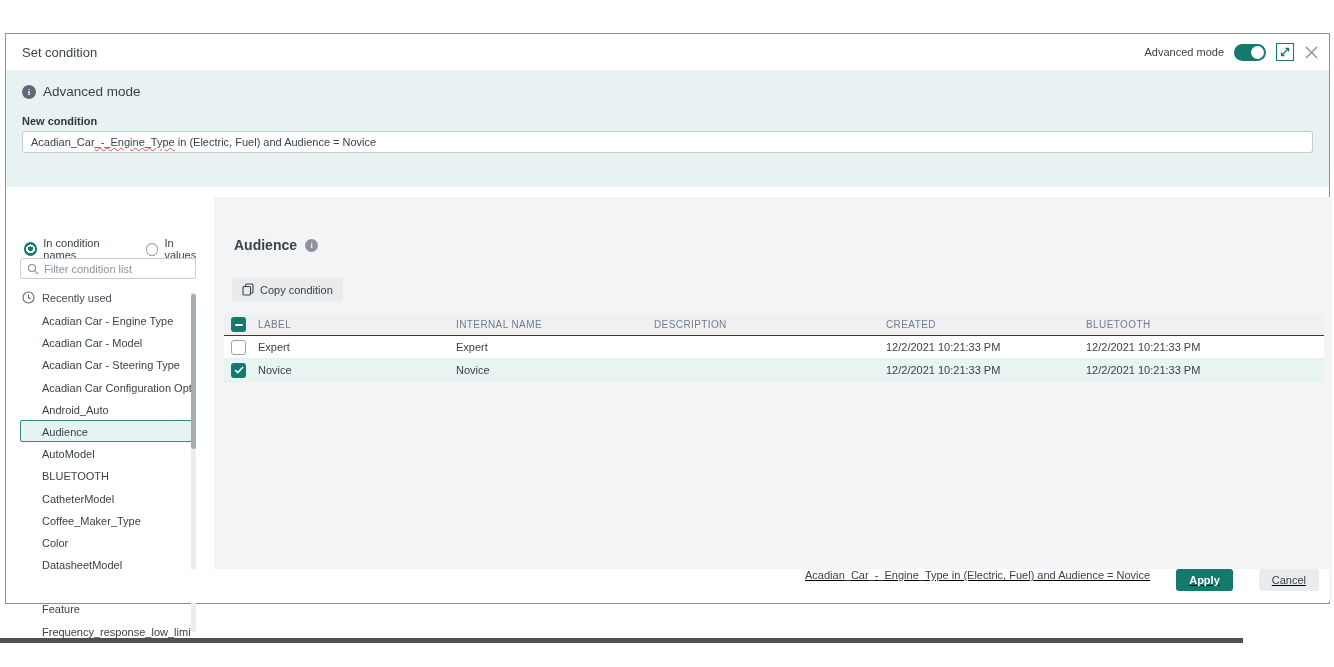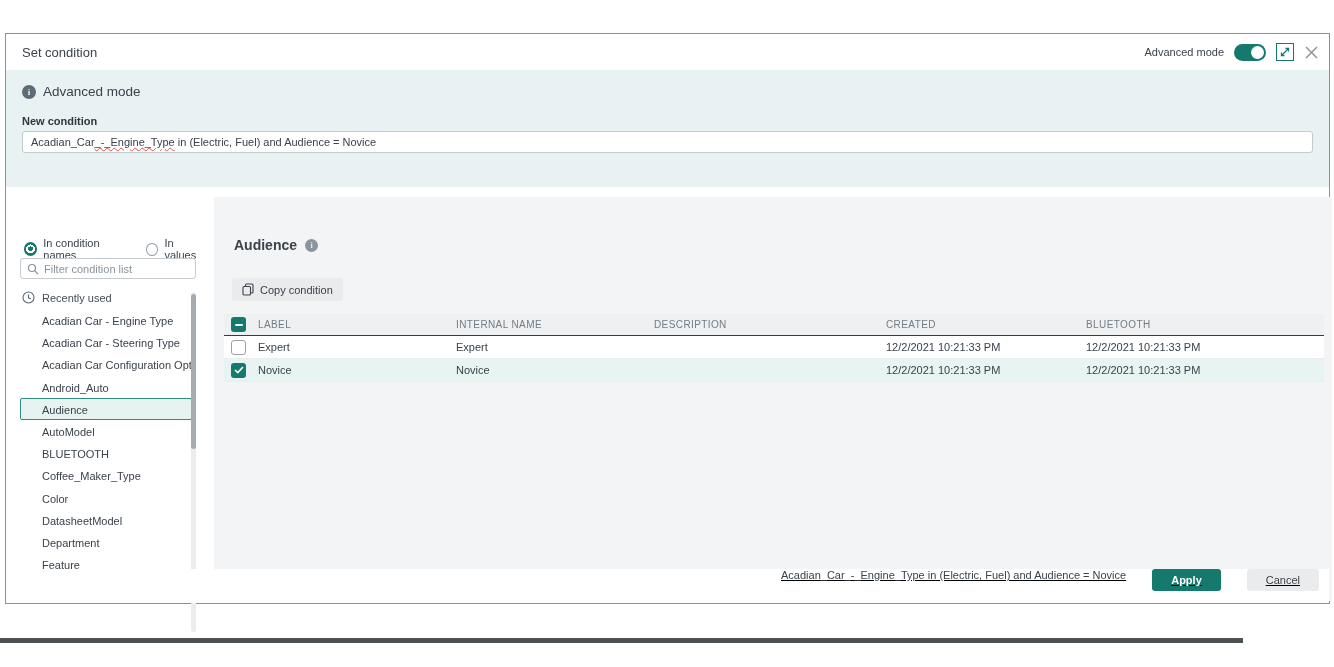--- a/index.html
+++ b/index.html
@@ -151,21 +151,21 @@
   .checkbox .dash { width: 8px; height: 2px; background: #fff; border-radius: 1px; }
   
   .footer {
     position: absolute; left: 0; right: 0; bottom: 0; height: 34px;
     background: #ffffff;
     display: flex; align-items: flex-start; justify-content: flex-end;
     gap: 26px; padding-right: 10px; text-decoration: underline;
   }
   .footer-cond { font-size: 11px; color: #3a424a; }
   .btn {
-    border: none; border-radius: 3px; padding: 5px 19px;
+    border: none; border-radius: 3px; padding: 5px 13px;
     font-size: 11px; font-family: "Liberation Sans", sans-serif; cursor: pointer;
   }
   .btn-apply { background: #15796d; color: #ffffff; font-weight: bold; }
   .btn-cancel { background: #e9ebec; color: #3a424a; }
   
   .below-bar {
     position: absolute; left: 0; top: 638px; width: 1243px; height: 5px;
     background: #4c5154;
   }
   svg { display: block; }
@@ -236,26 +236,28 @@
         <svg width="13" height="13" viewBox="0 0 13 13">
           <circle cx="6.5" cy="6.5" r="5.5" fill="none" stroke="#5c6670" stroke-width="1.1"></circle>
           <polyline points="6.5,3.5 6.5,6.8 8.8,7.8" fill="none" stroke="#5c6670" stroke-width="1.1"></polyline>
         </svg>
       </span>
       <span class="lbl">Recently used</span>
     </div>
 
     <div class="cond-list">
       <div class="cond-item">Acadian Car - Engine Type</div>
+      <div class="cond-item">Acadian Car - Model</div>
       <div class="cond-item">Acadian Car - Steering Type</div>
       <div class="cond-item">Acadian Car Configuration Optio…</div>
       <div class="cond-item">Android_Auto</div>
       <div class="cond-item selected">Audience</div>
       <div class="cond-item">AutoModel</div>
       <div class="cond-item">BLUETOOTH</div>
+      <div class="cond-item">CatheterModel</div>
       <div class="cond-item">Coffee_Maker_Type</div>
       <div class="cond-item">Color</div>
       <div class="cond-item">DatasheetModel</div>
       <div class="cond-item">Department</div>
       <div class="cond-item">Feature</div>
       <div class="cond-item">Frequency_response_low_limit</div>
     </div>
 
     <div class="side-scroll-track">
       <div class="side-scroll-thumb"></div>

